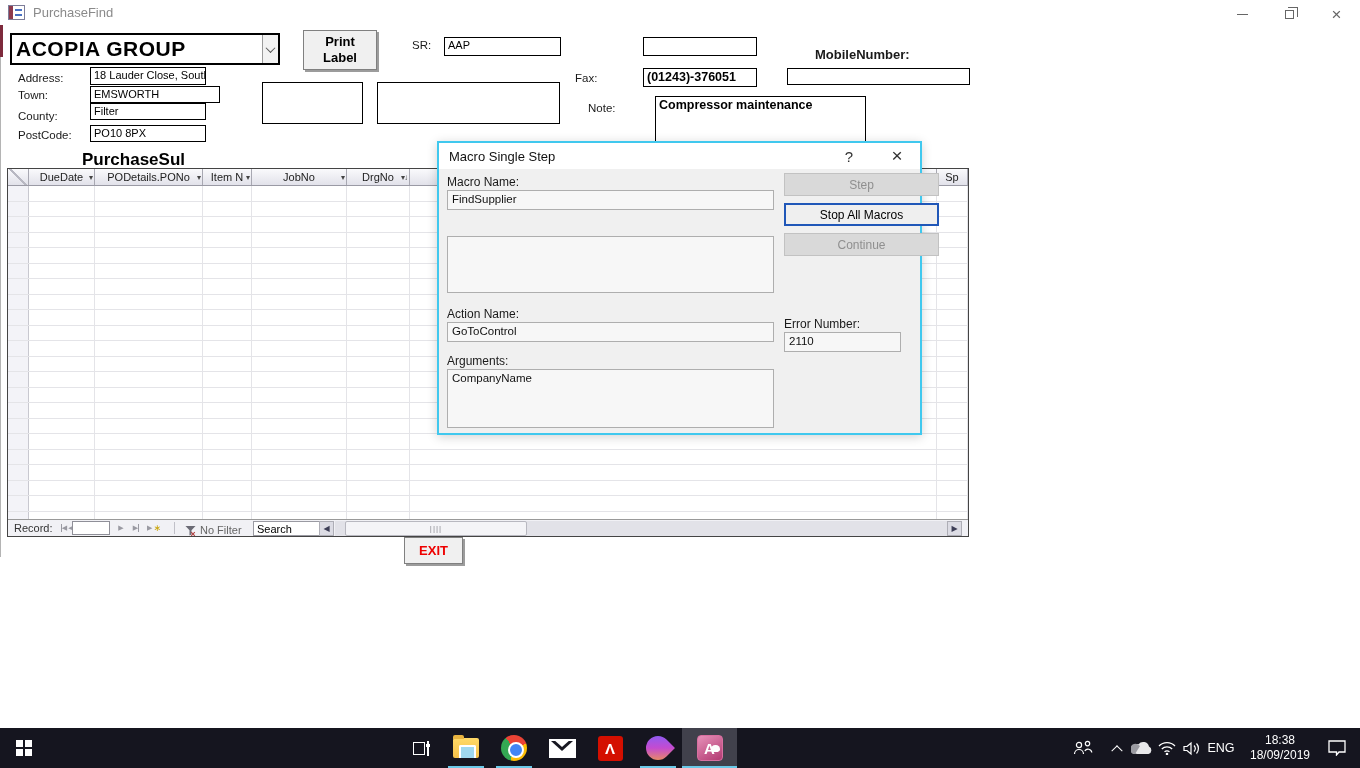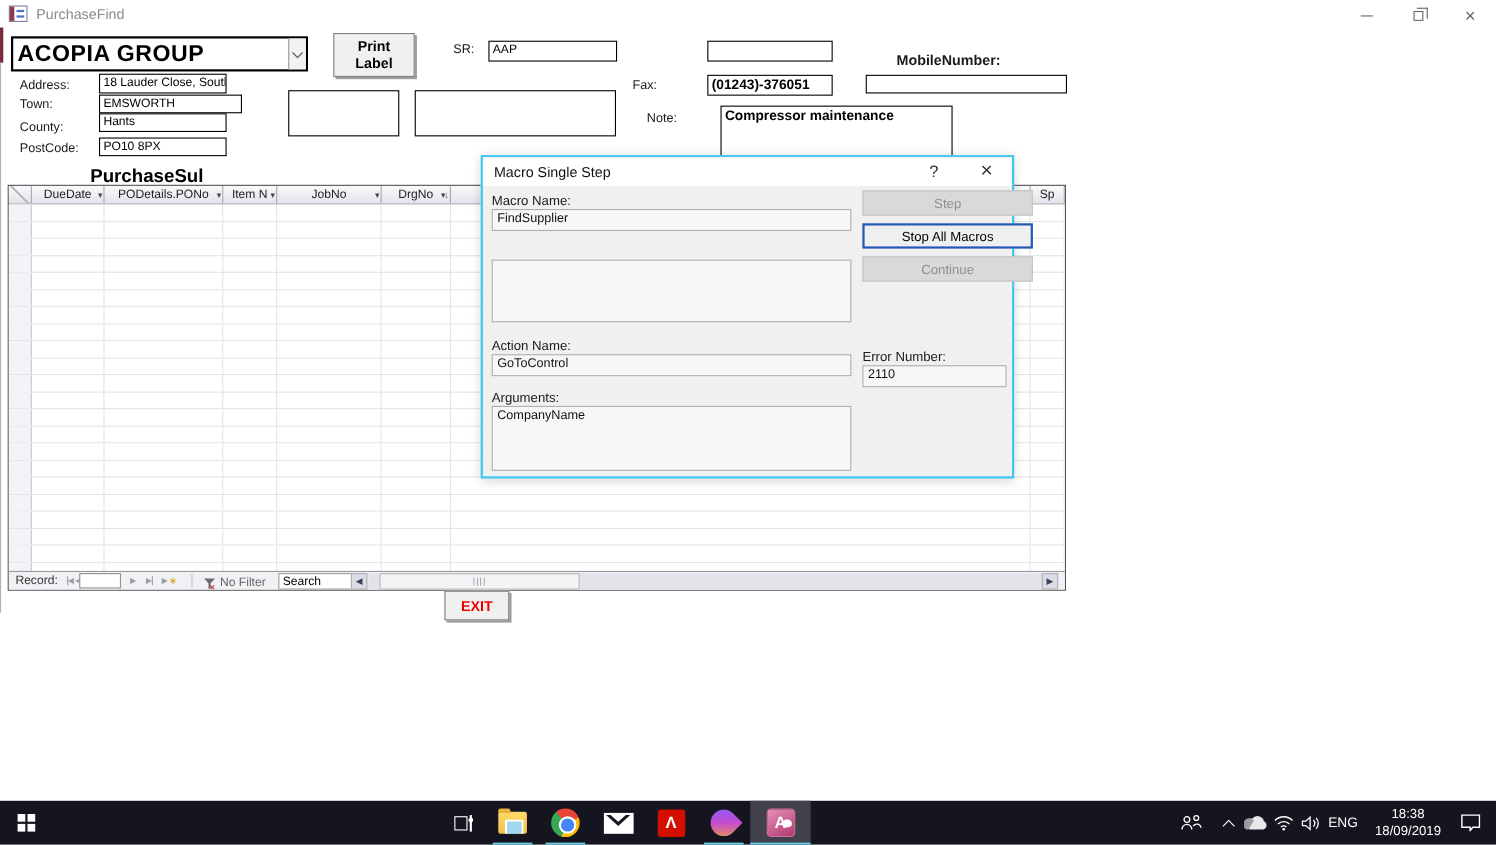--- a/index.html
+++ b/index.html
@@ -160,21 +160,21 @@
 <div class="abs flabel" style="left:18px; top:72px;">Address:</div>
 <div class="abs field" style="left:90px; top:67px; width:116px; height:18px;">18 Lauder Close, South</div>
 
 <div class="abs flabel" style="left:575px; top:72px;">Fax:</div>
 <div class="abs field bold" style="left:643px; top:68px; width:114px; height:19px;">(01243)-376051</div>
 
 <div class="abs flabel" style="left:18px; top:89px;">Town:</div>
 <div class="abs field" style="left:90px; top:86px; width:130px; height:17px;">EMSWORTH</div>
 
 <div class="abs flabel" style="left:18px; top:110px;">County:</div>
-<div class="abs field" style="left:90px; top:103px; width:116px; height:17px;">Hants</div>
+<div class="abs field" style="left:90px; top:103px; width:116px; height:17px;">Filter</div>
 
 <div class="abs bigbox" style="left:262px; top:82px; width:101px; height:42px;"></div>
 <div class="abs bigbox" style="left:377px; top:82px; width:183px; height:42px;"></div>
 
 <div class="abs flabel" style="left:588px; top:102px;">Note:</div>
 <div class="abs field bold" style="left:655px; top:96px; width:211px; height:46px; white-space:normal;">Compressor maintenance</div>
 
 <div class="abs flabel" style="left:18px; top:129px;">PostCode:</div>
 <div class="abs field" style="left:90px; top:125px; width:116px; height:17px;">PO10 8PX</div>
 
@@ -497,21 +497,21 @@
   <div class="dlg-field" style="left:8px; top:179px; width:327px; height:20px;">GoToControl</div>
 
   <span class="dlg-label" style="left:8px; top:211px;">Arguments:</span>
   <div class="dlg-field" style="left:8px; top:226px; width:327px; height:59px;">CompanyName</div>
 
   <div class="dlg-btn disabled" style="left:345px; top:30px;">Step</div>
   <div class="dlg-btn default" style="left:345px; top:60px;">Stop All Macros</div>
   <div class="dlg-btn disabled" style="left:345px; top:90px;">Continue</div>
 
   <span class="dlg-label" style="left:345px; top:174px;">Error Number:</span>
-  <div class="dlg-field" style="left:345px; top:189px; width:131px; height:20px;">2110</div>
+  <div class="dlg-field" style="left:345px; top:189px; width:117px; height:20px;">2110</div>
 </div>
 
 <div class="abs taskbar">
   <div class="tb-slot start abs">
     <span class="winlogo">
         <span></span>
         <span></span>
         <span></span>
         <span></span>
       </span>

